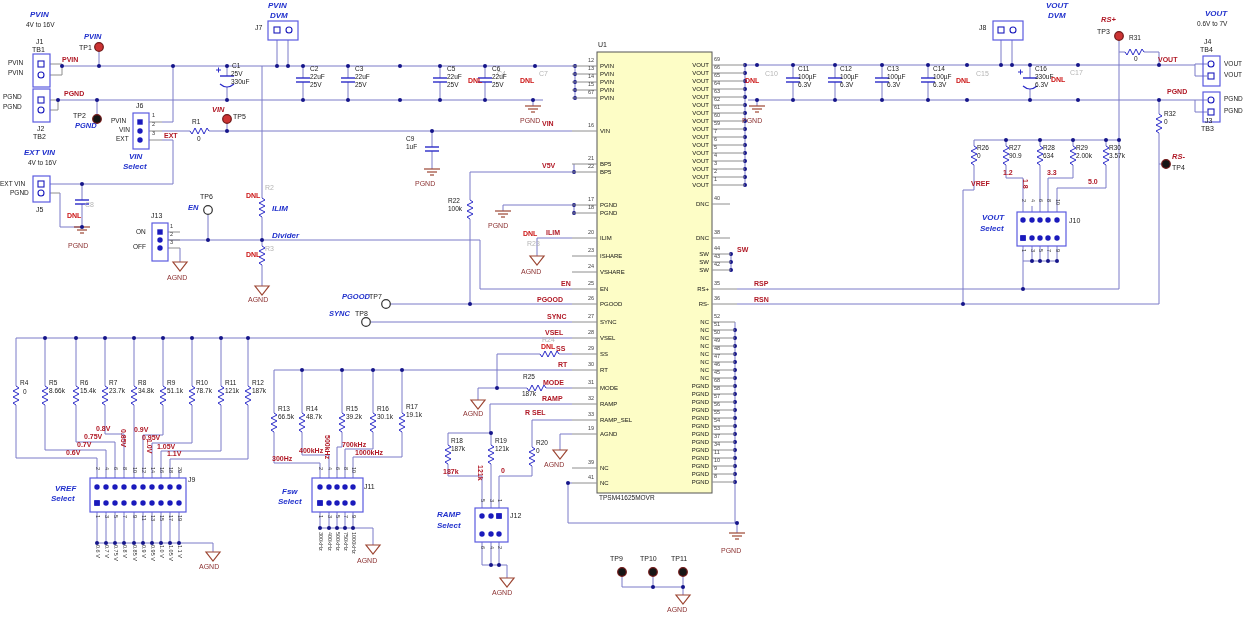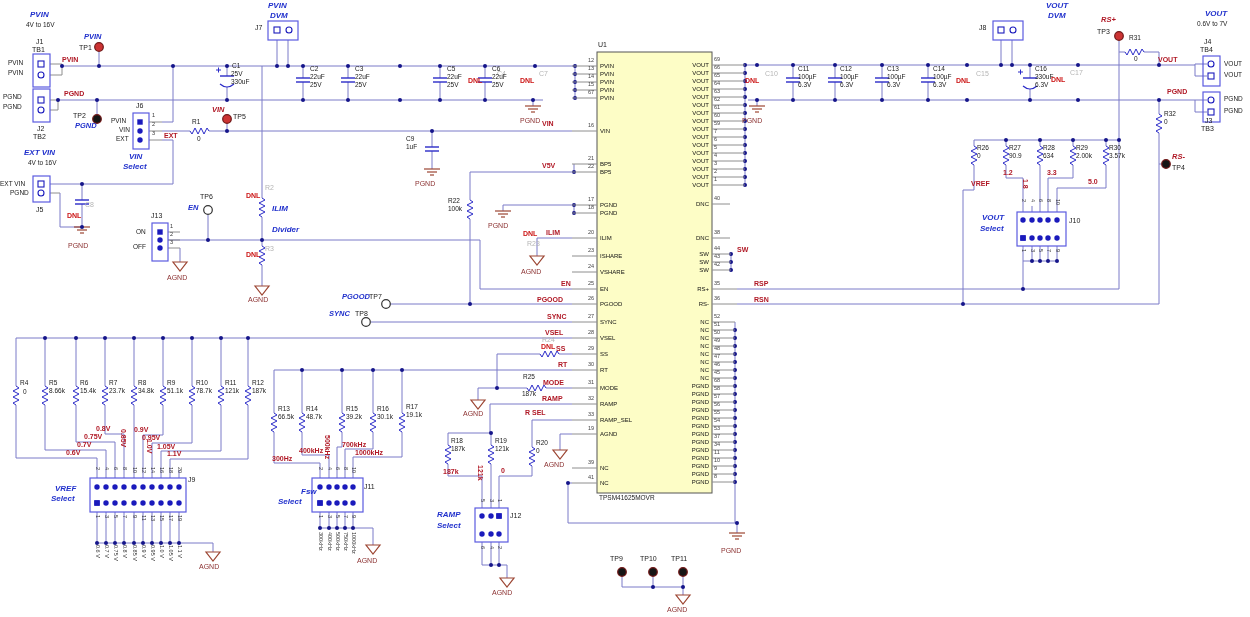--- a/index.html
+++ b/index.html
@@ -684,21 +684,21 @@
       <span class="lb sm" style="left: 133px; top: 244px;">OFF</span>
       <span class="lb vsm" style="left: 170px; top: 224px;">1</span>
       <span class="lb vsm" style="left: 170px; top: 232px;">2</span>
       <span class="lb vsm" style="left: 170px; top: 240px;">3</span>
       <span class="lb" style="left: 200px; top: 193px;">TP6</span>
       <span class="lb blu b7" style="left: 188px; top: 204px;">EN</span>
       <span class="lb gnd" style="left: 167px; top: 274px;">AGND</span>
       <span class="lb gry" style="left: 265px; top: 184px;">R2</span>
       <span class="lb dnl" style="left: 246px; top: 192px;">DNL</span>
       <span class="lb blu" style="left: 272px; top: 205px;">ILIM</span>
-      <span class="lb blu" style="left: 272px; top: 226px;">Divider</span>
+      <span class="lb blu" style="left: 272px; top: 232px;">Divider</span>
       <span class="lb gry" style="left: 265px; top: 245px;">R3</span>
       <span class="lb dnl" style="left: 246px; top: 251px;">DNL</span>
       <span class="lb gnd" style="left: 248px; top: 296px;">AGND</span>
       <span class="lb sm" style="left: 406px; top: 136px;">C9</span>
       <span class="lb sm" style="left: 406px; top: 144px;">1uF</span>
       <span class="lb gnd" style="left: 415px; top: 180px;">PGND</span>
       <span class="lb net" style="left: 542px; top: 120px;">VIN</span>
       <span class="lb net" style="left: 542px; top: 162px;">V5V</span>
       <span class="lb sm" style="left: 448px; top: 198px;">R22</span>
       <span class="lb sm" style="left: 448px; top: 206px;">100k</span>
@@ -767,21 +767,21 @@
       <span class="lb sm" style="left: 377px; top: 406px;">R16</span>
       <span class="lb sm" style="left: 377px; top: 414px;">30.1k</span>
       <span class="lb sm" style="left: 406px; top: 404px;">R17</span>
       <span class="lb sm" style="left: 406px; top: 412px;">19.1k</span>
       <span class="lb net" style="left: 272px; top: 455px;">300Hz</span>
       <span class="lb net" style="left: 299px; top: 447px;">400kHz</span>
       <span class="lb net rot" style="left: 331px; top: 435px;">500kHz</span>
       <span class="lb net" style="left: 342px; top: 441px;">700kHz</span>
       <span class="lb net" style="left: 355px; top: 449px;">1000kHz</span>
       <span class="lb" style="left: 364px; top: 483px;">J11</span>
-      <span class="lb blu" style="left: 282px; top: 488px; margin-left: 19px;">Fsw</span>
+      <span class="lb blu" style="left: 282px; top: 488px;">Fsw</span>
       <span class="lb blu" style="left: 278px; top: 498px;">Select</span>
       <span class="lb gnd" style="left: 357px; top: 557px;">AGND</span>
       <span class="lb sm" style="left: 451px; top: 438px;">R18</span>
       <span class="lb sm" style="left: 451px; top: 446px;">187k</span>
       <span class="lb sm" style="left: 495px; top: 438px;">R19</span>
       <span class="lb sm" style="left: 495px; top: 446px;">121k</span>
       <span class="lb sm" style="left: 536px; top: 440px;">R20</span>
       <span class="lb sm" style="left: 536px; top: 448px;">0</span>
       <span class="lb net" style="left: 443px; top: 468px;">187k</span>
       <span class="lb net rot" style="left: 484px; top: 465px;">121k</span>

